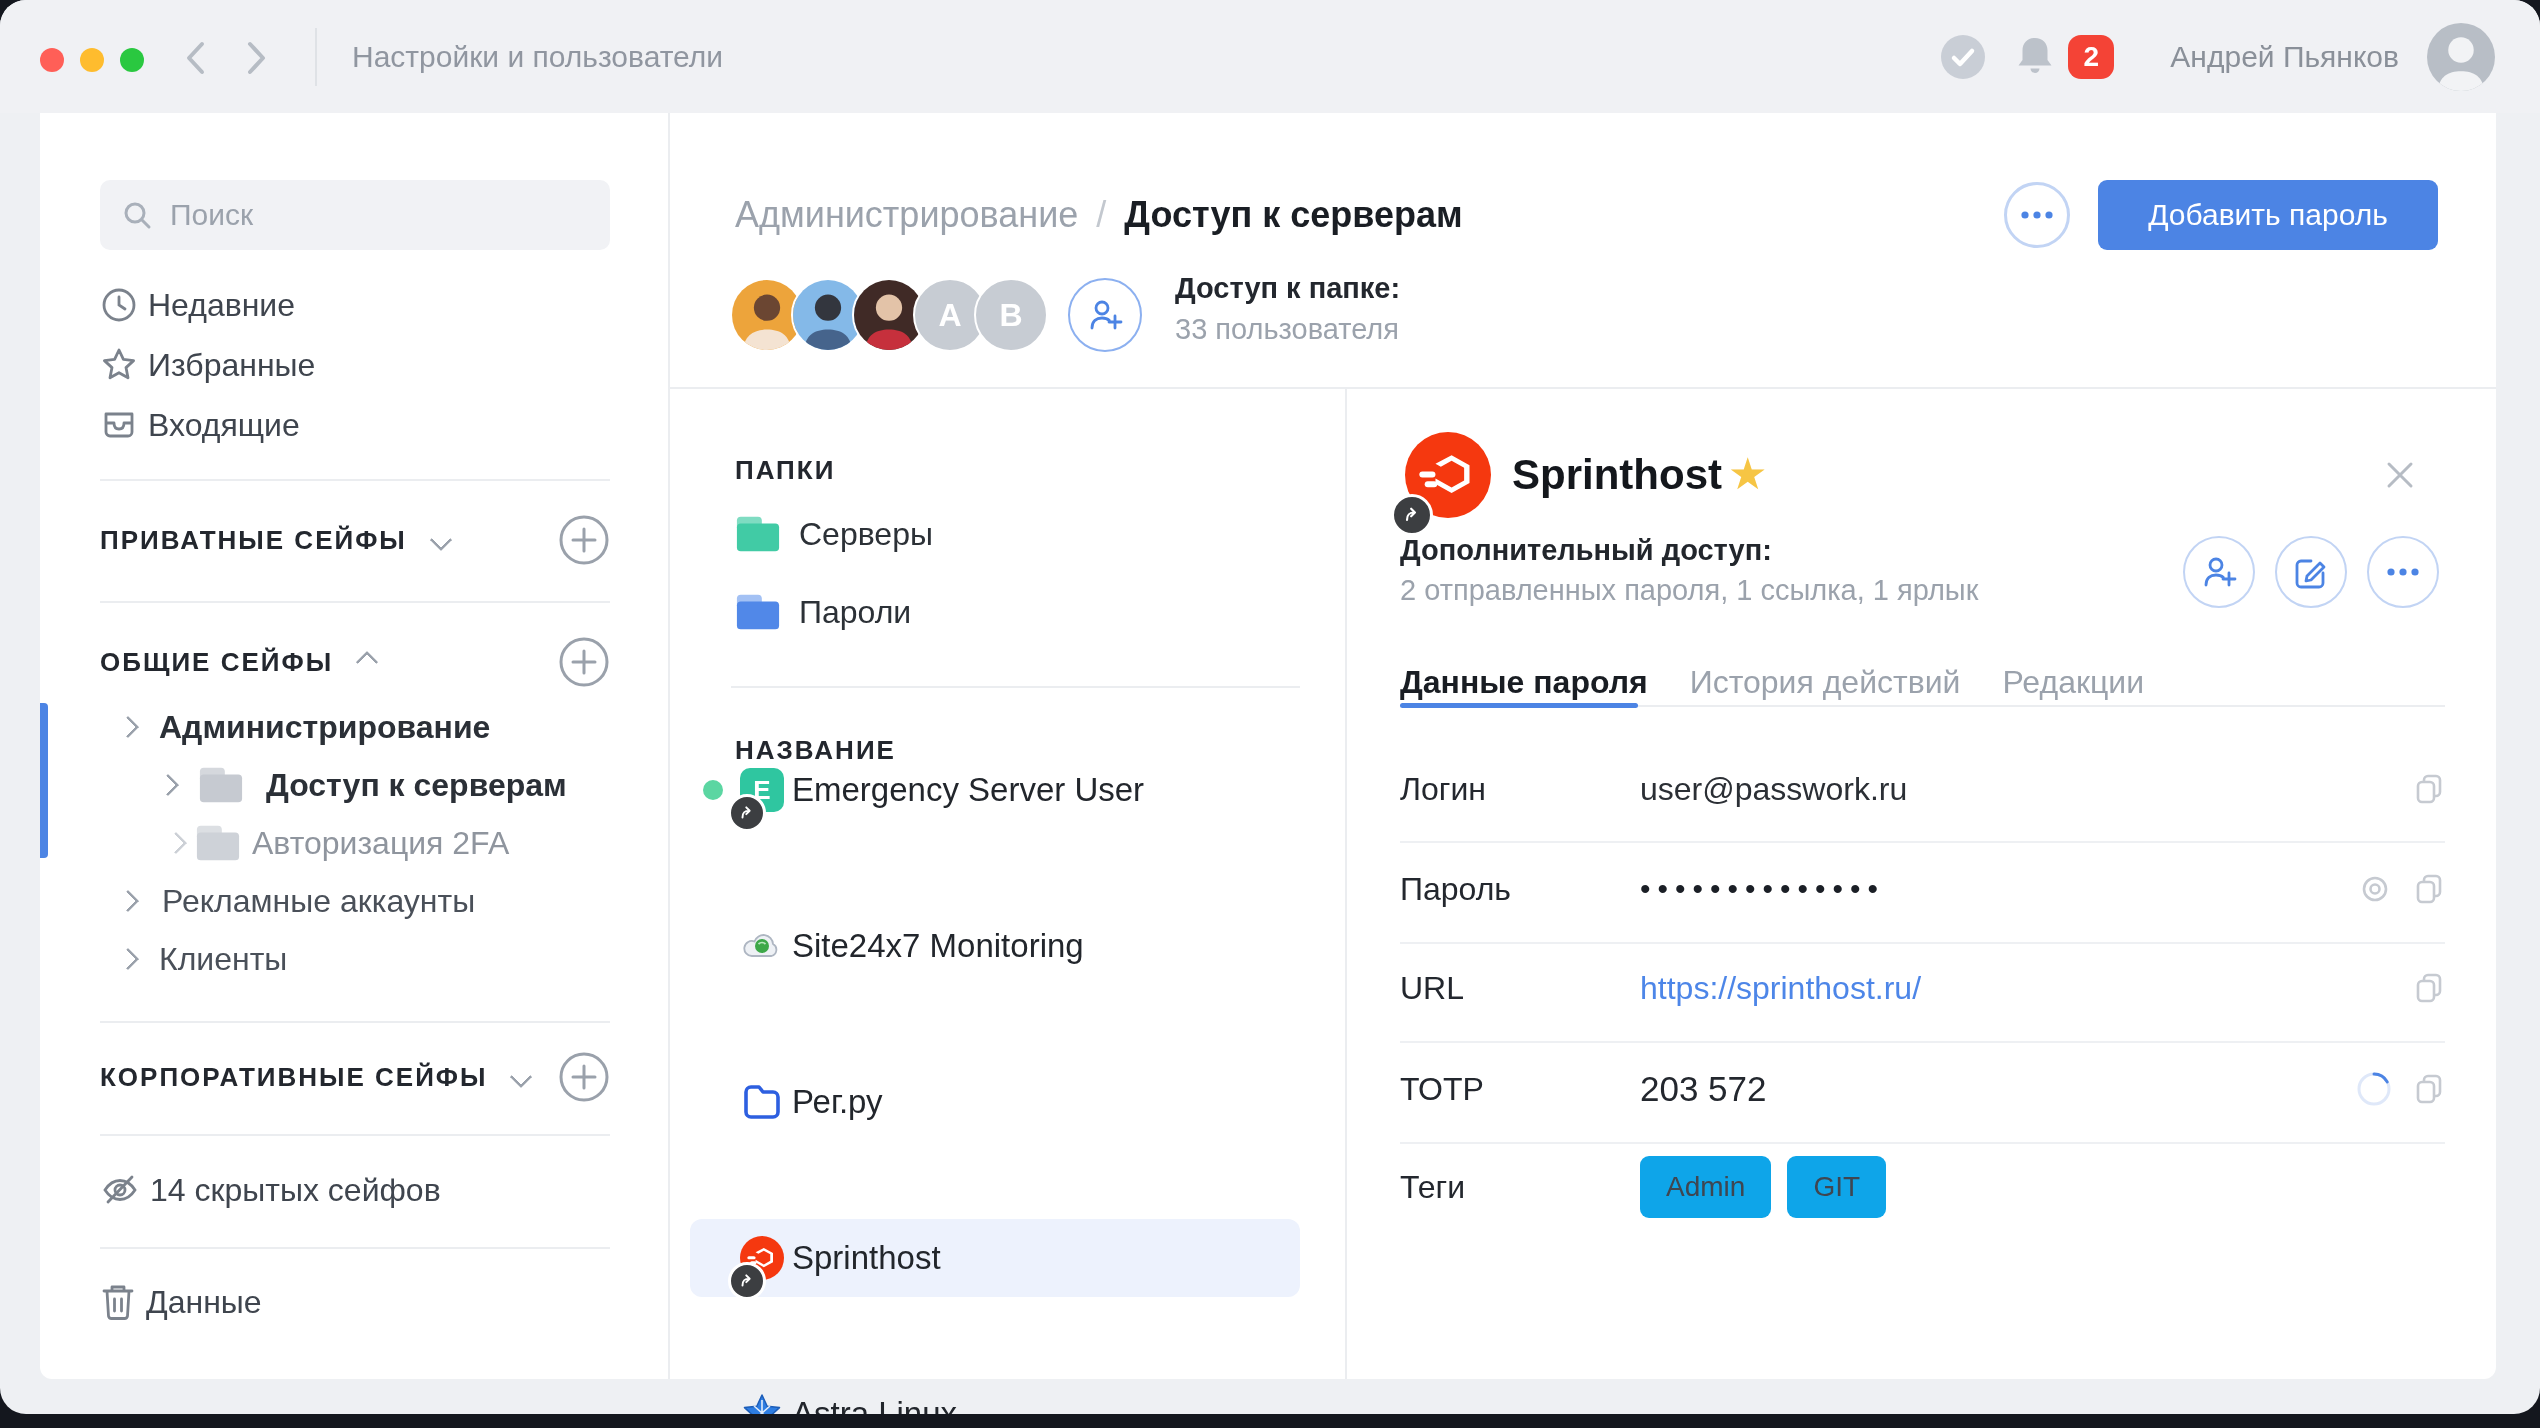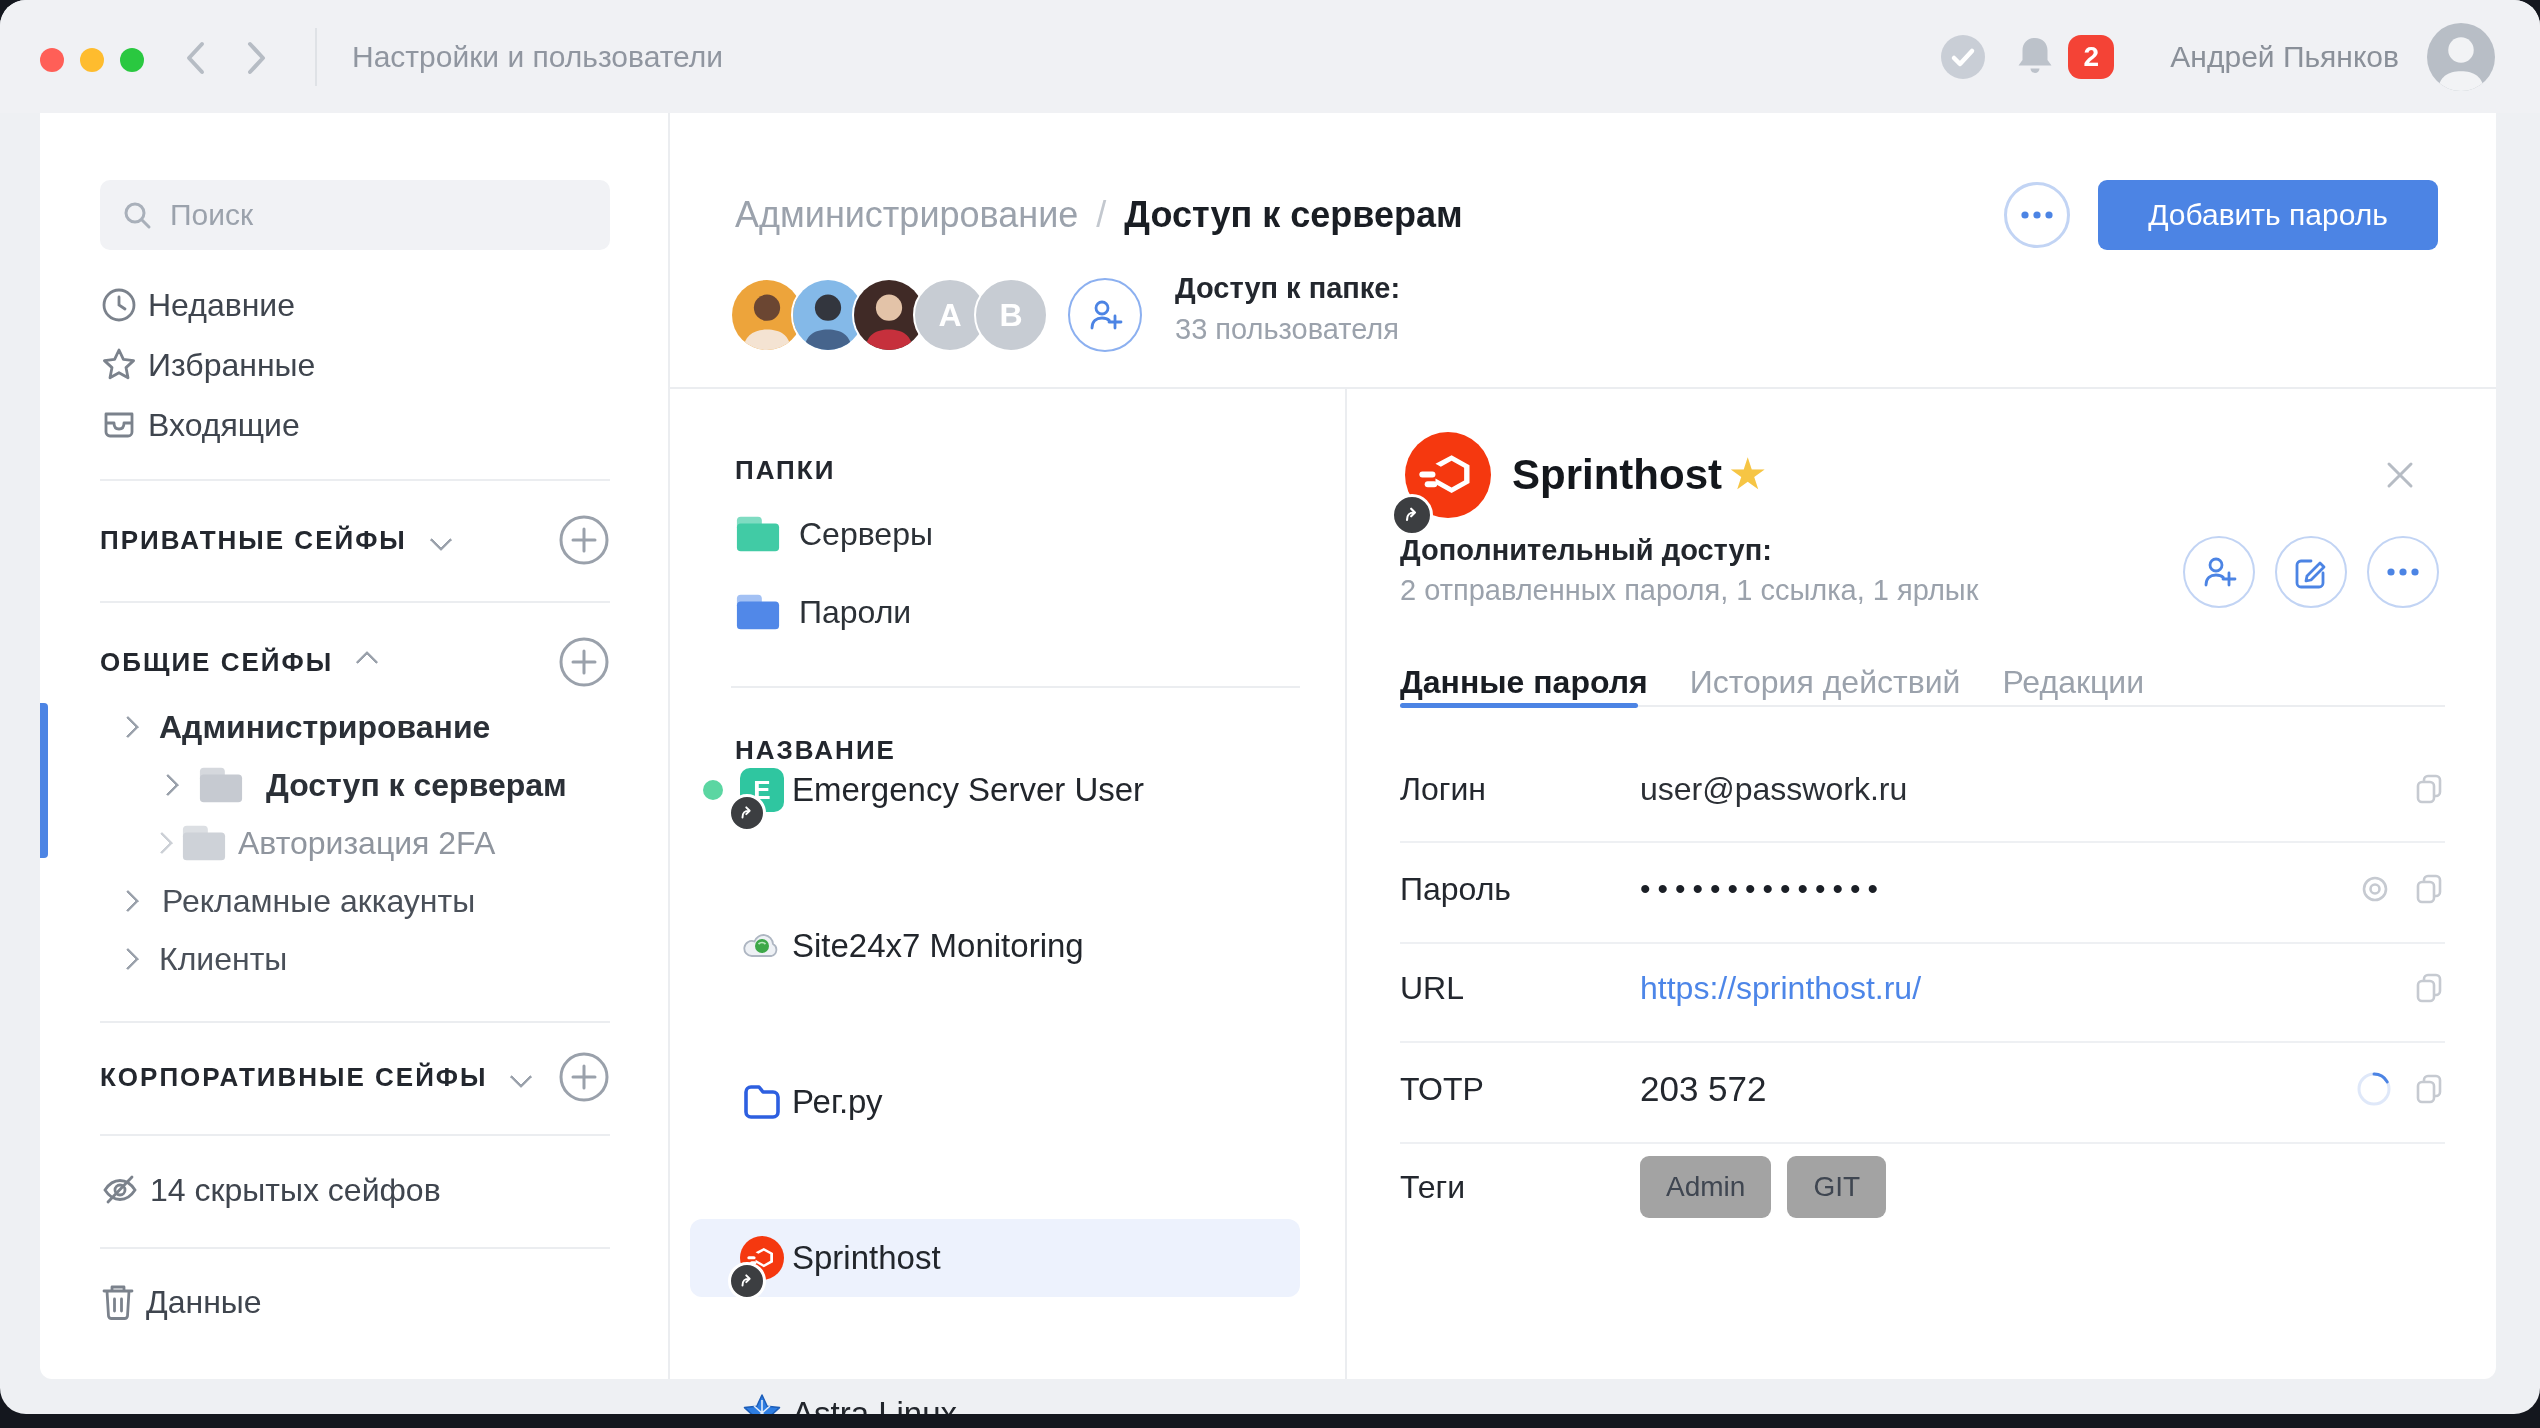--- a/index.html
+++ b/index.html
@@ -31,21 +31,21 @@
   .circbtn{border-radius:50%;background:#fff;border:3px solid #c2d4f4;display:flex;align-items:center;justify-content:center;box-sizing:border-box;cursor:pointer;}
   .rowitem{border-radius:12px;display:flex;align-items:center;padding-left:50px;box-sizing:border-box;position:relative;cursor:pointer;}
   .rowitem .name{font-size:33px;color:#22262c;margin-left:8px;}
   .iconbox{width:44px;height:44px;position:relative;flex:none;}
   .badge-share{position:absolute;left:-12px;top:26px;width:32px;height:32px;border-radius:50%;background:#3c3e41;
                border:3px solid #fff;display:flex;align-items:center;justify-content:center;}
   .fieldrow{position:absolute;left:1360px;width:1045px;height:70px;display:flex;align-items:center;}
   .flabel{width:240px;font-size:32px;color:#23272e;flex:none;}
   .fvalue{flex:1;font-size:32px;color:#2b2f35;}
   .ficons{display:flex;align-items:center;gap:20px;flex:none;}
-  .tag{display:inline-flex;align-items:center;height:46px;padding:8px 26px;background:#a3a3a3;border-radius:9px;
+  .tag{display:inline-flex;align-items:center;height:46px;padding:8px 26px;background:#0ea5e9;border-radius:9px;
        font-size:28px;color:#3f4651;}
   .tab{font-size:32px;color:#9ba2ac;cursor:pointer;}
   .tab.active{color:#191d23;font-weight:700;}
   input{outline:none;}
   input::placeholder{color:#9ba2ac;}
 </style>
 </head>
 <body>
 
 <div id="app">
@@ -160,21 +160,21 @@
         <span class="treelabel bold" style="color:#2b3037">Администрирование</span>
       </div>
       <div class="a f" style="left:120px;top:643px;width:450px;height:58px;gap:22px">
         <span class="chev right"></span>
         <svg width="46" height="40" viewBox="0 0 48 40">
           <rect x="2" y="2" width="26" height="14" rx="4" fill="#d5d8dd"></rect>
           <rect x="2" y="9" width="44" height="29" rx="4" fill="#c6cad1"></rect>
         </svg>
         <span class="treelabel bold" style="color:#2b3037">Доступ к серверам</span>
       </div>
-      <div class="a f" style="left:114px;top:701px;width:450px;height:58px;gap:11px">
+      <div class="a f" style="left:128px;top:701px;width:450px;height:58px;gap:11px">
         <span class="chev right lite"></span>
         <svg width="46" height="40" viewBox="0 0 48 40">
           <rect x="2" y="2" width="26" height="14" rx="4" fill="#dcdfe3"></rect>
           <rect x="2" y="9" width="44" height="29" rx="4" fill="#ced2d8"></rect>
         </svg>
         <span class="treelabel" style="color:#8f959e">Авторизация 2FA</span>
       </div>
       <div class="a f" style="left:80px;top:759px;width:490px;height:58px;gap:26px">
         <span class="chev right"></span>
         <span class="treelabel">Рекламные аккаунты</span>

